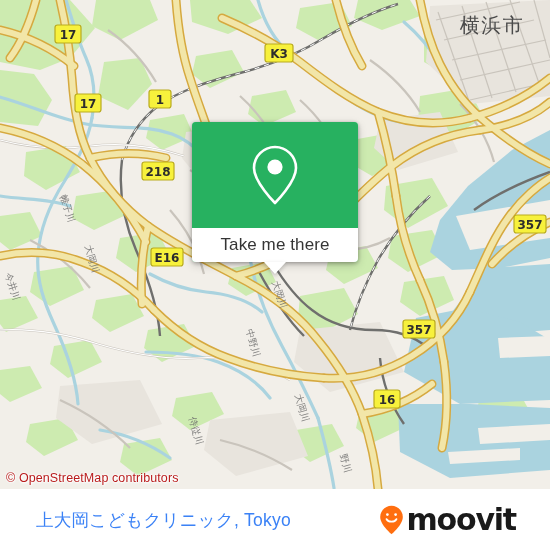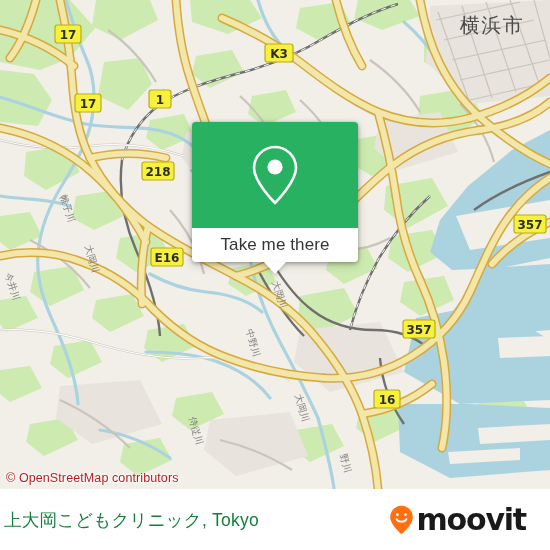--- a/index.html
+++ b/index.html
@@ -47,24 +47,24 @@
     filter:drop-shadow(0 2px 2px rgba(0,0,0,.22));
   }
 
   
   .footer{
     position:absolute;left:0;top:489px;width:550px;height:61px;
     background:#fff;z-index:50;overflow:hidden;
     display:flex;align-items:center;justify-content:space-between;
   }
   .footer-title{
-    position:relative;margin-left:4px;font-size:17.5px;color:#15803d;
+    position:relative;margin-left:36px;font-size:17.5px;color:#3b82f6;
     white-space:nowrap;letter-spacing:.2px;
   }
-  .logo{position:relative;margin-right:24px;display:flex;align-items:center;gap:3px;}
+  .logo{position:relative;margin-right:34px;display:flex;align-items:center;gap:3px;}
   .logo-word{
     font-size:30px;font-weight:bold;color:#1a1a1a;letter-spacing:-1.2px;
     line-height:1;font-family:"DejaVu Sans",sans-serif;
   }
 </style>
 </head>
 <body>
 
 <div class="app">
 

